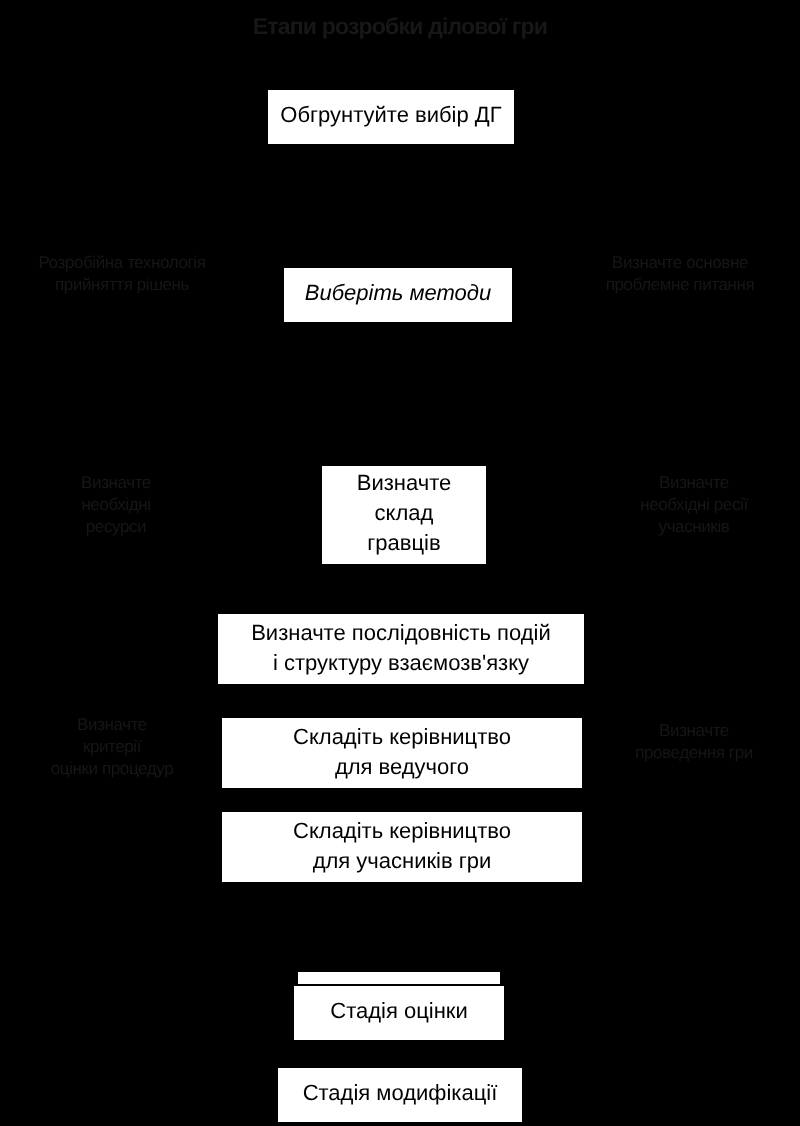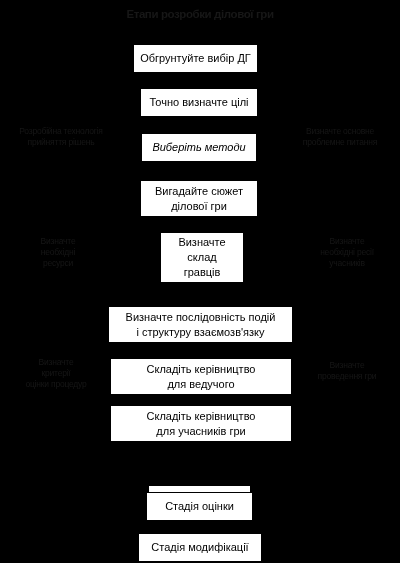--- a/index.html
+++ b/index.html
@@ -64,32 +64,25 @@
 <body>
 
 <div id="canvas">
 
   <div class="chart-title">Етапи розробки ділової гри</div>
 
   <div class="node" style="left:133px; top:44px; width:125px; height:29px;">
     <span>Обгрунтуйте вибір ДГ</span>
   </div>
 
-  <div class="node" style="left:140px; top:88px; width:118px; height:29px;">
-    <span>Точно визначте цілі</span>
-  </div>
 
   <div class="node" style="left:141px; top:133px; width:116px; height:29px;font-style:italic;">
     <span>Виберіть методи</span>
   </div>
 
-  <div class="node" style="left:140px; top:180px; width:118px; height:37px;">
-    <span>Вигадайте сюжет
-ділової гри</span>
-  </div>
 
   <div class="node" style="left:160px; top:232px; width:84px; height:51px;">
     <span>Визначте
 склад
 гравців</span>
   </div>
 
   <div class="node" style="left:108px; top:306px; width:185px; height:37px;">
     <span>Визначте послідовність подій
 і структуру взаємозв'язку</span>

